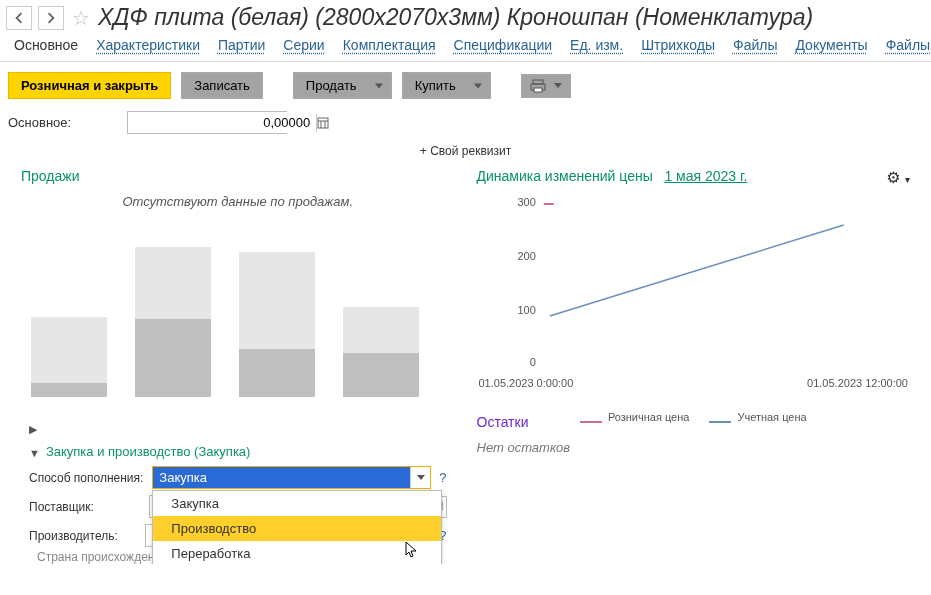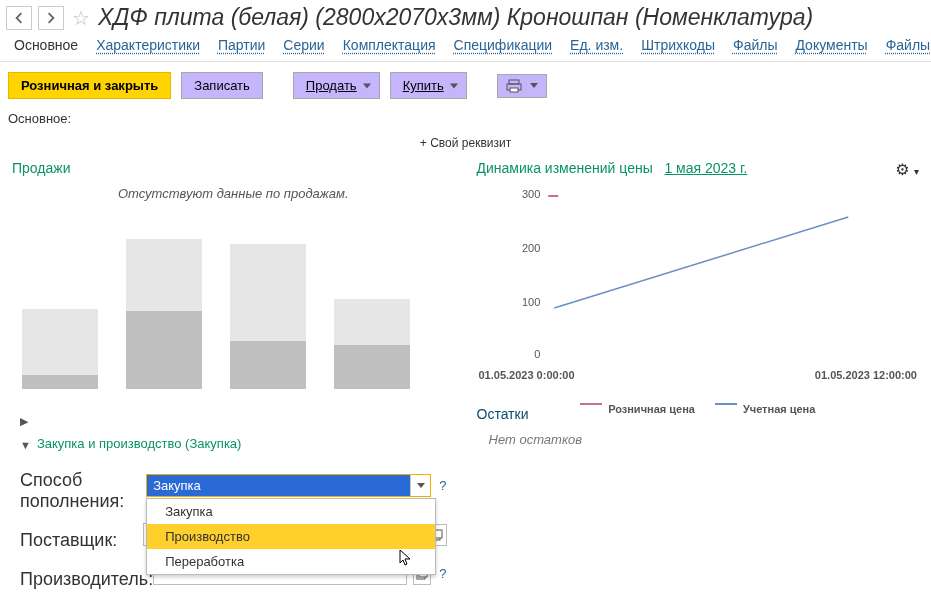--- a/index.html
+++ b/index.html
@@ -13,67 +13,67 @@
   .star { color: #bbb; font-size: 20px; margin: 0 2px; cursor: pointer; }
   .title { font-size: 23px; color: #333; font-style: italic; }
 
   
   .tabs { display: flex; gap: 18px; padding: 0 14px 8px; border-bottom: 1px solid #ddd; align-items: baseline; font-size: 14px; overflow: hidden; }
   .tab { color: #2a6496; text-decoration: underline dotted #2a6496; text-underline-offset: 3px; cursor: pointer; white-space: nowrap; }
   .tab.active { color: #333; text-decoration: none; }
 
   
   .toolbar { display: flex; align-items: center; gap: 10px; padding: 10px 8px 8px; }
-  .btn { border: 1px solid #a8a8a8; background: #c4b5fd; padding: 5px 12px; cursor: pointer; font-size: 13px; }
+  .btn { border: 1px solid #a8a8a8; background: #a3a3a3; padding: 5px 12px; cursor: pointer; font-size: 13px; }
   .btn.primary { background: #ffd400; border-color: #e6b800; font-weight: bold; }
-  .btn.split { position: relative; padding-right: 22px; text-decoration: underline; }
+  .btn.split { position: relative; padding-right: 34px; }
   .btn.split::after { content: ""; position: absolute; right: 8px; top: 50%; width: 0; height: 0; border-left: 4px solid transparent; border-right: 4px solid transparent; border-top: 5px solid #555; transform: translateY(-50%); }
   .btn.iconbtn { padding: 4px 8px 4px 8px; display: flex; align-items: center; gap: 4px; }
   .btn.iconbtn::after { content: ""; width: 0; height: 0; border-left: 4px solid transparent; border-right: 4px solid transparent; border-top: 5px solid #555; margin-left: 4px; }
 
   
   .row { display: flex; align-items: center; gap: 8px; padding: 4px 8px; }
   .label { font-size: 13px; }
   .num-input-wrap { display: flex; align-items: center; border: 1px solid #bbb; width: 160px; }
   .num-input { flex: 1; border: none; text-align: right; padding: 3px 6px; font-size: 13px; outline: none; }
   .calc-icon { width: 18px; height: 18px; display: flex; align-items: center; justify-content: center; border-left: 1px solid #ccc; cursor: pointer; }
 
   .add-req { text-align: center; font-size: 12px; color: #333; padding: 6px 0; }
   .add-req::before { content: "+ "; }
 
   
-  .cols { display: flex; gap: 22px; padding: 0 12px; }
+  .cols { display: flex; gap: 22px; padding: 0 21px; }
   .col { flex: 1; min-width: 0; }
   .sec-title { color: #0a9364; font-size: 14px; margin: 4px 0 10px; }
   .sec-title a { color: #0a9364; text-decoration: underline; }
   .gear { float: right; color: #333; font-size: 16px; cursor: pointer; }
 
   
   .sales-empty { font-style: italic; color: #555; text-align: center; margin-bottom: 8px; }
   .bars { display: flex; align-items: flex-end; gap: 28px; height: 180px; padding: 0 10px; }
   .bar { width: 76px; background: #e6e6e6; position: relative; }
   .bar .fill { position: absolute; left: 0; right: 0; bottom: 0; background: #bfbfbf; }
 
   
   .chart { position: relative; height: 210px; }
   .chart svg { width: 100%; height: 180px; }
-  .chart .xlabels { display: flex; justify-content: space-between; font-size: 11px; color: #555; padding: 0 2px; font-weight: bold; }
+  .chart .xlabels { display: flex; justify-content: space-between; font-size: 11px; color: #555; padding: 0 2px; }
   .legend { display: flex; gap: 20px; justify-content: center; font-size: 11px; color: #555; margin-top: 22px; }
-  .legend .sw { display: inline-flex; align-items: flex-start; gap: 6px; font-weight: bold; }
+  .legend .sw { display: inline-flex; align-items: flex-end; gap: 6px; }
   .legend .line { width: 22px; height: 2px; display: inline-block; }
 
   
-  .stock-empty { font-style: italic; color: #777; margin: 4px 12px 12px; }
+  .stock-empty { font-style: italic; color: #777; margin: 4px 0 12px; }
 
   
   .form-sections { padding: 6px 8px 0; }
   .section-head { color: #0a9364; cursor: pointer; display: flex; align-items: flex-start; gap: 6px; padding: 4px 0; max-width: 460px; }
   .section-head .chev { font-size: 11px; color: #555; margin-top: 3px; }
   .form-row { display: flex; align-items: center; padding: 3px 0; position: relative; }
-  .form-row .flabel { width: 138px; font-size: 18px; margin-top: 12px; }
+  .form-row .flabel { width: 138px; font-size: 12px; }
   .combo-wrap { position: relative; width: 312px; }
   .combo { display: flex; border: 1px solid #f0b000; background: #fff; }
   .combo.plain { border-color: #bbb; }
   .combo input { flex: 1; border: none; padding: 3px 6px; font-size: 13px; outline: none; background: transparent; }
   .combo input.sel { background: #2a6ad6; color: #fff; }
   .combo .dd { width: 20px; border-left: 1px solid #ccc; display: flex; align-items: center; justify-content: center; cursor: pointer; }
   .combo .dd::after { content: ""; width: 0; height: 0; border-left: 4px solid transparent; border-right: 4px solid transparent; border-top: 5px solid #555; }
   .aux-btn { width: 22px; height: 22px; border: 1px solid #bbb; margin-left: 6px; display: flex; align-items: center; justify-content: center; cursor: pointer; font-size: 12px; }
   .help { margin-left: 8px; color: #2a6496; cursor: pointer; }
 
@@ -130,20 +130,31 @@
       <rect x="3" y="1" width="10" height="4" fill="none" stroke="#555"></rect>
       <rect x="1" y="5" width="14" height="6" fill="none" stroke="#555"></rect>
       <rect x="4" y="9" width="8" height="4" fill="#fff" stroke="#555"></rect>
     </svg>
   </button>
 </div>
 
 <div class="row">
   <span class="label">Основное:</span>
   <div style="width:40px"></div>
+  <div class="num-input-wrap">
+    <input class="num-input" value="0,00000" style="">
+    <span class="calc-icon">
+      <svg width="12" height="12" viewBox="0 0 12 12">
+          <rect x="1" y="1" width="10" height="10" fill="none" stroke="#666"></rect>
+          <line x1="1" y1="4" x2="11" y2="4" stroke="#666"></line>
+          <line x1="4" y1="4" x2="4" y2="11" stroke="#666"></line>
+          <line x1="8" y1="4" x2="8" y2="11" stroke="#666"></line>
+        </svg>
+    </span>
+  </div>
 </div>
 
 <div class="add-req"><span>Свой реквизит</span></div>
 
 <div class="cols">
 
   <div class="col">
     <div class="sec-title">Продажи</div>
     <div class="sales-empty">Отсутствуют данные по продажам.</div>
     <div class="bars">
@@ -257,16 +268,16 @@
               <rect x="3" y="1" width="8" height="8" fill="#fff" stroke="#555"></rect>
             </svg>
         </span>
         <span class="help">?</span>
       </div>
       <div class="cut-label">Страна происхождения</div>
     </div>
   </div>
 
   <div class="col">
-    <div class="sec-title" style="color:#0c4a6e">Остатки</div>
+    <div class="sec-title" style="color:#6d28d9">Остатки</div>
     <div class="stock-empty">Нет остатков</div>
   </div>
 </div>
 
 </body></html>

